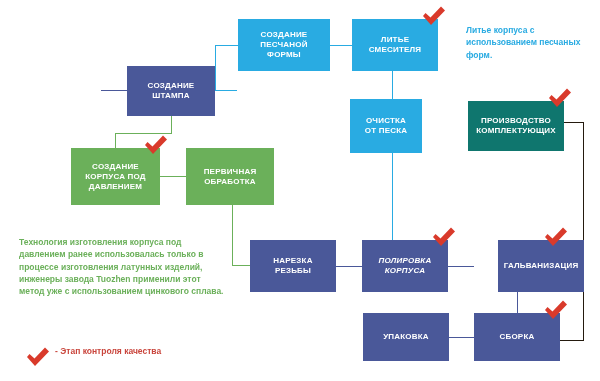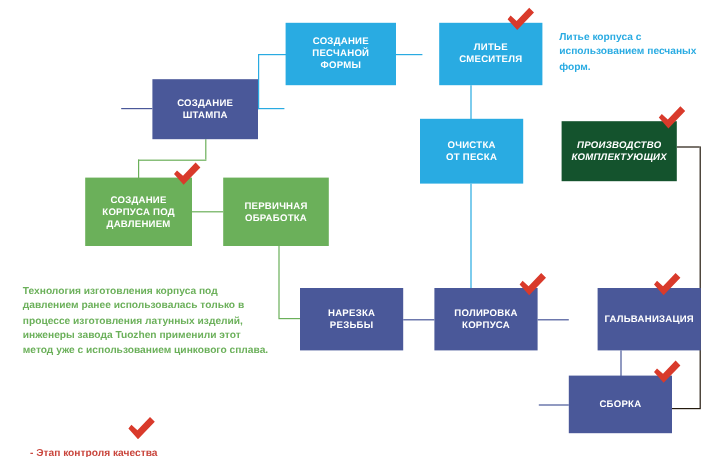--- a/index.html
+++ b/index.html
@@ -29,21 +29,21 @@
     font-weight: bold;
     letter-spacing: 0.2px;
     line-height: 1.25;
     padding: 2px;
     z-index: 3;
   }
   .node span { display: block; width: 100%; }
   .nd-navy   { background: #4a5899; }
   .nd-blue   { background: #29abe2; }
   .nd-green  { background: #6bb05a; }
-  .nd-dark   { background: #14532d; font-style: italic; }
+  .nd-dark   { background: #0f766e; }
 
   .conn {
     position: absolute;
     z-index: 1;
   }
   .c-navy  { background: #4a5899; }
   .c-blue  { background: #29abe2; }
   .c-green { background: #6bb05a; }
   .c-dark  { background: #241a0e; }
 
@@ -61,23 +61,22 @@
     line-height: 1.45;
     z-index: 4;
   }
   .note-blue  { color: #29abe2; font-weight: bold; }
   .note-green { color: #6bb05a; font-weight: bold; }
 
   .legend {
     position: absolute;
     z-index: 5;
     display: flex;
-    align-items: flex-end;
+    align-items: flex-start;
     gap: 4px;
-    flex-direction: column;
   }
   .legend-text {
     color: #c9453c;
     font-size: 8.5px;
     font-weight: bold;
   }
 </style>
 </head>
 <body>
 
@@ -101,59 +100,62 @@
     <div class="conn c-navy" style="left: 449px; top: 337px; width: 25px; height: 1px;"></div>
     <div class="conn c-dark" style="left: 564px; top: 122px; width: 19px; height: 1px;"></div>
     <div class="conn c-dark" style="left: 583px; top: 122px; width: 1px; height: 218px;"></div>
     <div class="conn c-dark" style="left: 560px; top: 340px; width: 24px; height: 1px;"></div>
     <div class="node nd-navy" style="left: 127px; top: 66px; width: 88px; height: 50px;">
       <span>СОЗДАНИЕ<br>ШТАМПА</span>
     </div>
     <div class="node nd-blue" style="left: 238px; top: 19px; width: 92px; height: 52px;">
       <span>СОЗДАНИЕ<br>ПЕСЧАНОЙ<br>ФОРМЫ</span>
     </div>
-    <div class="node nd-blue" style="left: 352px; top: 19px; width: 86px; height: 52px; margin-left: 14px;">
+    <div class="node nd-blue" style="left: 352px; top: 19px; width: 86px; height: 52px;">
       <span>ЛИТЬЕ<br>СМЕСИТЕЛЯ</span>
     </div>
     <svg class="check" viewBox="0 0 26 22" style="left: 421px; top: 5px;">
       <use xlink:href="#sym-check"></use>
     </svg>
-    <div class="node nd-blue" style="left: 350px; top: 99px; width: 86px; height: 54px;">
+    <div class="node nd-blue" style="left: 350px; top: 99px; width: 72px; height: 54px;">
       <span>ОЧИСТКА<br>ОТ ПЕСКА</span>
     </div>
     <div class="node nd-dark" style="left: 468px; top: 101px; width: 96px; height: 50px;">
       <span>ПРОИЗВОДСТВО<br>КОМПЛЕКТУЮЩИХ</span>
     </div>
     <svg class="check" viewBox="0 0 26 22" style="left: 547px; top: 87px;">
       <use xlink:href="#sym-check"></use>
     </svg>
     <div class="node nd-green" style="left: 71px; top: 148px; width: 89px; height: 57px;">
       <span>СОЗДАНИЕ<br>КОРПУСА ПОД<br>ДАВЛЕНИЕМ</span>
     </div>
     <svg class="check" viewBox="0 0 26 22" style="left: 143px; top: 134px;">
       <use xlink:href="#sym-check"></use>
     </svg>
     <div class="node nd-navy" style="left: 250px; top: 240px; width: 86px; height: 52px;">
       <span>НАРЕЗКА<br>РЕЗЬБЫ</span>
     </div>
     <div class="node nd-green" style="left: 186px; top: 148px; width: 88px; height: 57px;">
       <span>ПЕРВИЧНАЯ<br>ОБРАБОТКА</span>
     </div>
-    <div class="node nd-navy" style="left: 362px; top: 240px; width: 86px; height: 52px;">
+    <div class="node nd-navy" style="left: 362px; top: 240px; width: 86px; height: 52px; font-style: italic;">
       <span>ПОЛИРОВКА<br>КОРПУСА</span>
     </div>
     <svg class="check" viewBox="0 0 26 22" style="left: 431px; top: 226px;">
       <use xlink:href="#sym-check"></use>
     </svg>
     <div class="node nd-navy" style="left: 474px; top: 240px; width: 86px; height: 52px; margin-left: 24px;">
       <span>ГАЛЬВАНИЗАЦИЯ</span>
     </div>
     <svg class="check" viewBox="0 0 26 22" style="left: 543px; top: 226px;">
       <use xlink:href="#sym-check"></use>
     </svg>
+    <div class="node nd-navy" style="left: 363px; top: 313px; width: 86px; height: 48px;">
+      <span>УПАКОВКА</span>
+    </div>
     <div class="node nd-navy" style="left: 474px; top: 313px; width: 86px; height: 48px; justify-content: center;">
       <span>СБОРКА</span>
     </div>
     <svg class="check" viewBox="0 0 26 22" style="left: 543px; top: 299px;">
       <use xlink:href="#sym-check"></use>
     </svg>
     <div class="note note-green" style="left: 19px; top: 236px; width: 208px;">Технология изготовления корпуса под давлением ранее использовалась только в процессе изготовления латунных изделий, инженеры завода Tuozhen применили этот метод уже с использованием цинкового сплава.</div>
     <div class="note note-blue" style="left: 466px; top: 24px; width: 125px;">Литье корпуса с использованием песчаных форм.</div>
     <div class="legend" style="left: 25px; top: 346px;">
       <svg viewBox="0 0 26 22" width="26" height="22">

